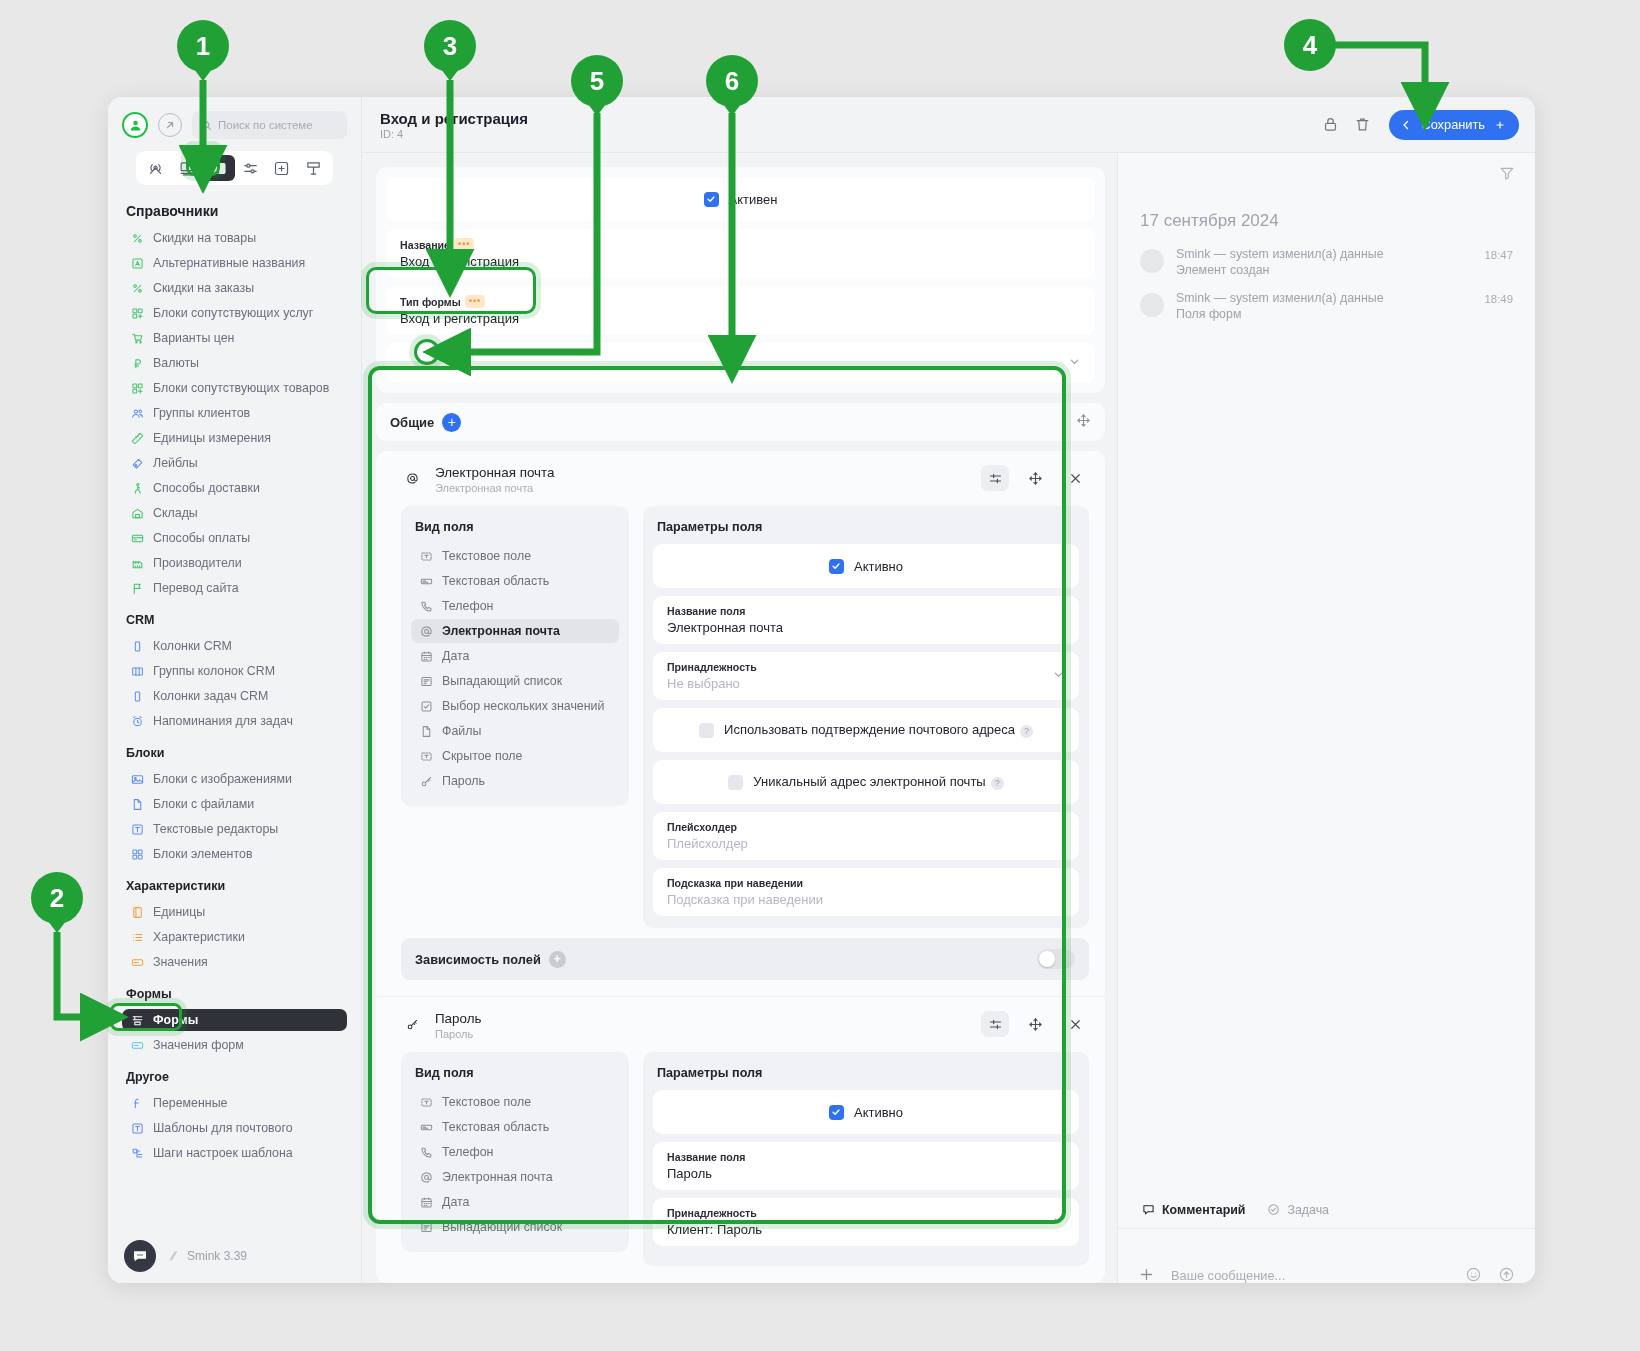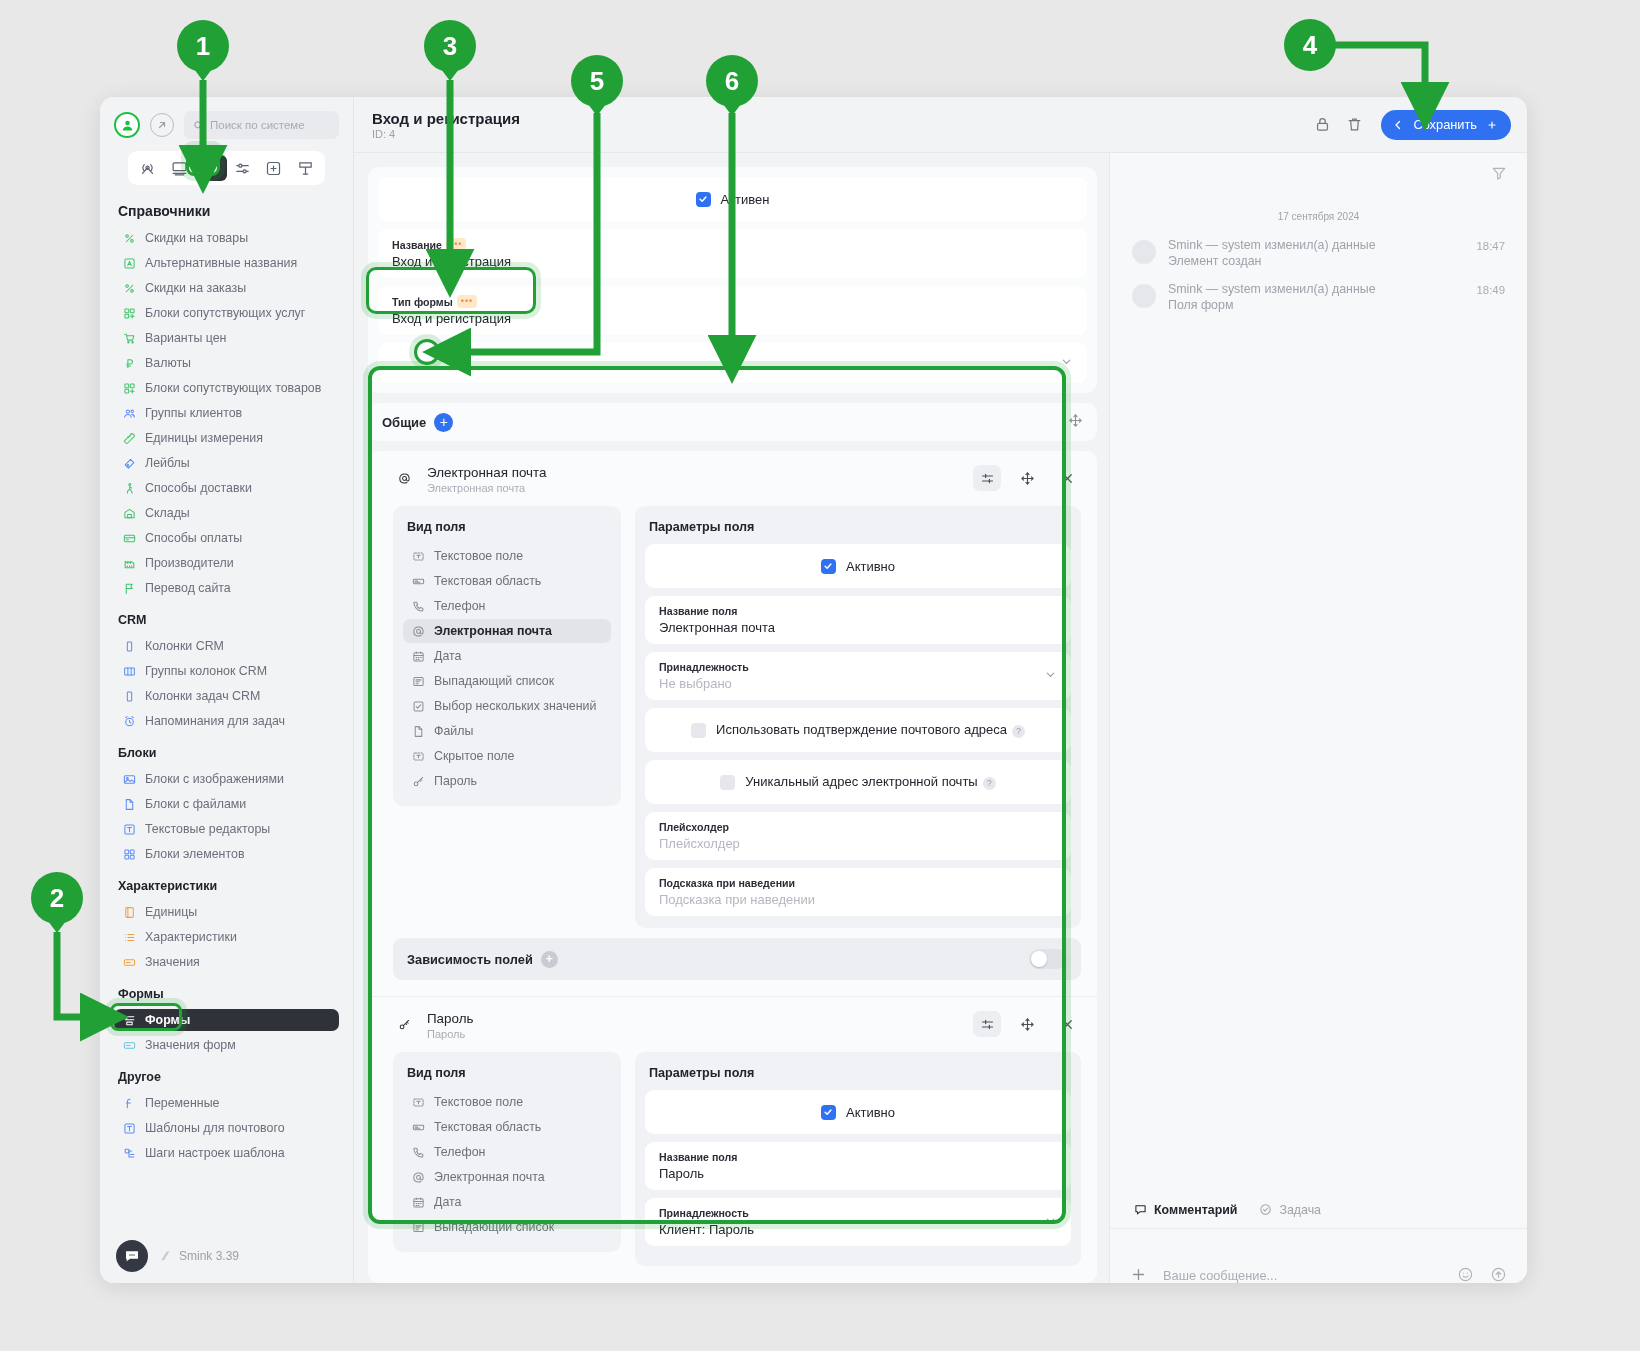--- a/index.html
+++ b/index.html
@@ -7,21 +7,21 @@
     width: 1640px; height: 1351px;
     background: #e8e8e8;
     font-family: "Liberation Sans", sans-serif;
     overflow: hidden;
     position: relative;
   }
 
   
   #app-window {
     position: absolute;
-    left: 100px; top: 97px;
+    left: 108px; top: 97px;
     width: 1427px; height: 1186px;
     background: #f2f3f5;
     border-radius: 14px;
     overflow: hidden;
     box-shadow: 0 4px 22px rgba(0,0,0,.10);
     display: flex;
   }
 
   
   #sidebar {
@@ -216,21 +216,21 @@
     box-shadow: 0 1px 2px rgba(0,0,0,.2); }
 
   
   #right-col {
     width: 418px; flex: 0 0 418px; border-left: 1px solid #e6e7eb;
     background: #f7f8f9; display: flex; flex-direction: column;
   }
   .rc-top { height: 40px; display: flex; align-items: center;
     justify-content: flex-end; padding: 0 20px; }
   .rc-body { flex: 1; padding: 18px 22px; overflow: hidden; }
-  .rc-date { text-align: center; font-size: 10px; color: #9ea3ac;
+  .rc-date { text-align: left; font-size: 17px; color: #9ea3ac;
     margin-bottom: 16px; }
   .log-item { display: flex; gap: 12px; margin-bottom: 14px; }
   .log-av { width: 24px; height: 24px; border-radius: 50%;
     background: #e6e7eb; flex: 0 0 24px; margin-top: 2px; }
   .log-txt { flex: 1; min-width: 0; }
   .log-l1 { font-size: 12.4px; color: #9ea3ac; }
   .log-l2 { font-size: 12.4px; color: #9ea3ac; margin-top: 2px; }
   .log-time { font-size: 11.4px; color: #a8adb5; margin-top: 2px; }
   .rc-tabs { display: flex; align-items: center; gap: 22px;
     padding: 0 24px; height: 38px; border-bottom: 1px solid #e9eaee; }

